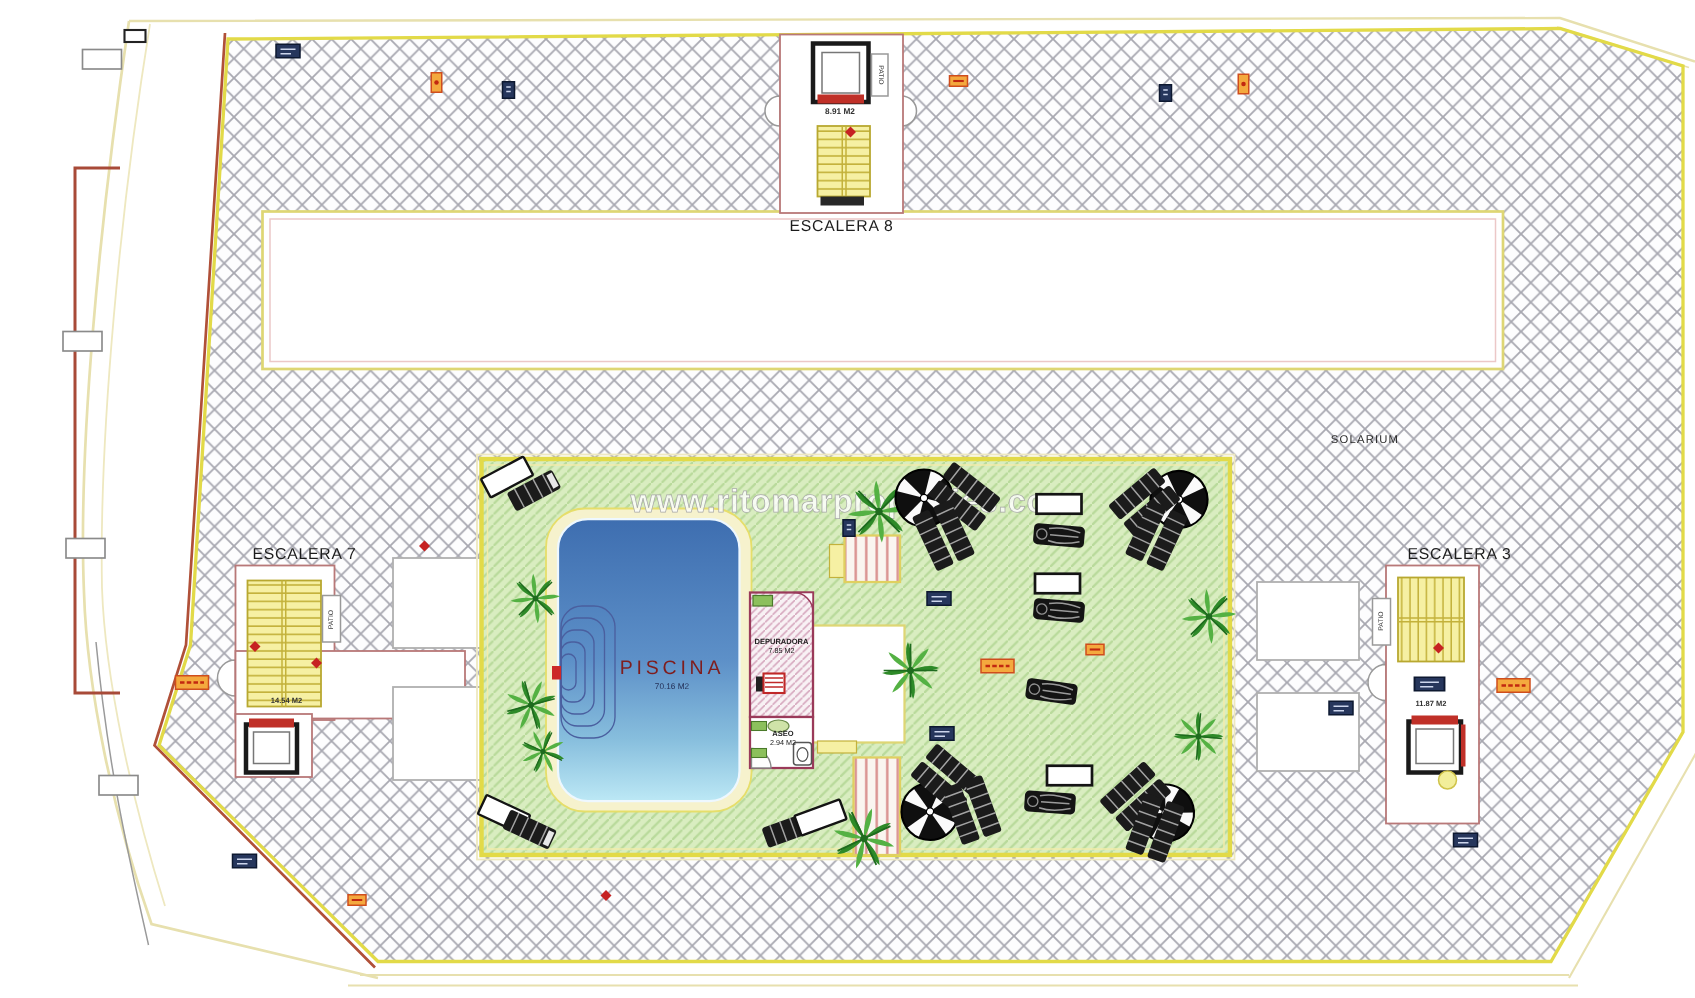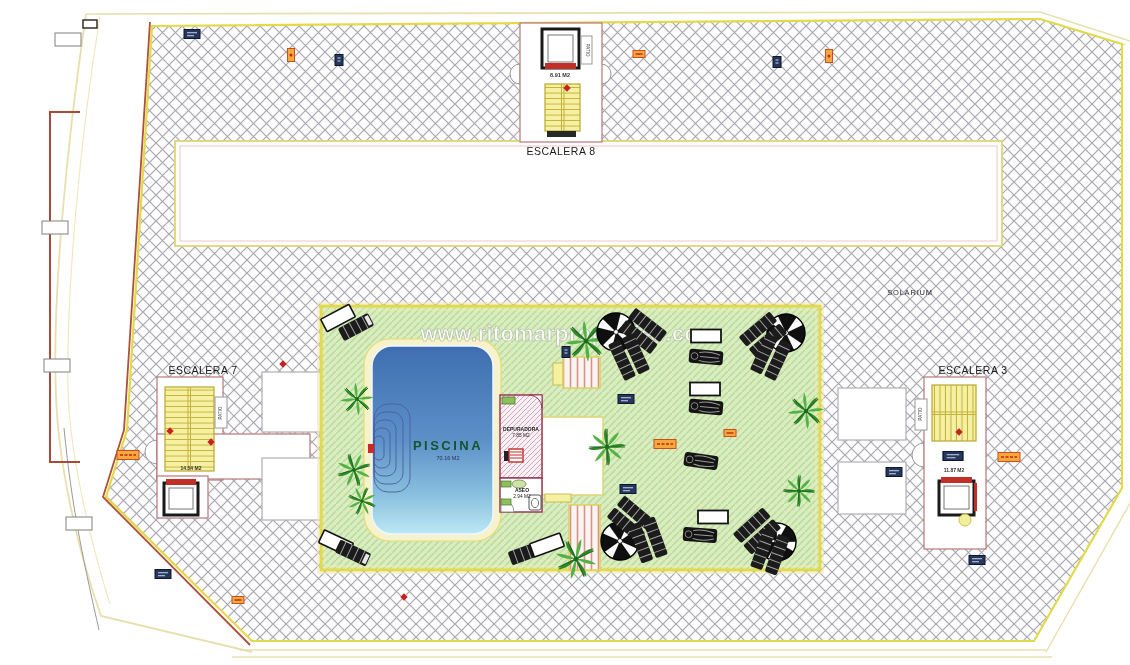--- a/index.html
+++ b/index.html
@@ -4,21 +4,21 @@
 <style>
   html,body{margin:0;padding:0;background:#fff;}
   #canvas{position:relative;width:1130px;height:665px;background:#fff;overflow:hidden;
           font-family:"Liberation Sans",sans-serif;}
   #canvas svg{position:absolute;left:0;top:0;}
   .t{position:absolute;transform:translate(-50%,-50%);white-space:nowrap;
      color:#1c1c1c;font-family:"Liberation Sans",sans-serif;line-height:1;}
   .esc-lbl{font-size:10.5px;letter-spacing:.5px;}
   .area{font-size:5px;font-weight:bold;color:#333;}
   .area1{font-size:5.5px;font-weight:bold;color:#333;}
-  .pool-lbl{font-size:13px;font-weight:bold;letter-spacing:2.5px;color:#14532d;}
+  .pool-lbl{font-size:13px;font-weight:normal;letter-spacing:2.5px;color:#7f1d1d;}
   .pool-area{font-size:5.5px;color:#243058;}
   .room-lbl{font-size:5px;font-weight:bold;color:#222;}
   .room-area{font-size:4.8px;color:#222;}
   .sol{font-size:7.5px;letter-spacing:.8px;color:#2a2a2a;}
   .shaft{font-size:4.5px;color:#444;}
   .rot90{transform:translate(-50%,-50%) rotate(90deg);}
   .rotm90{transform:translate(-50%,-50%) rotate(-90deg);}
   .wm-style{font-family:"Liberation Sans",sans-serif;font-weight:bold;}
 </style>
 </head>

